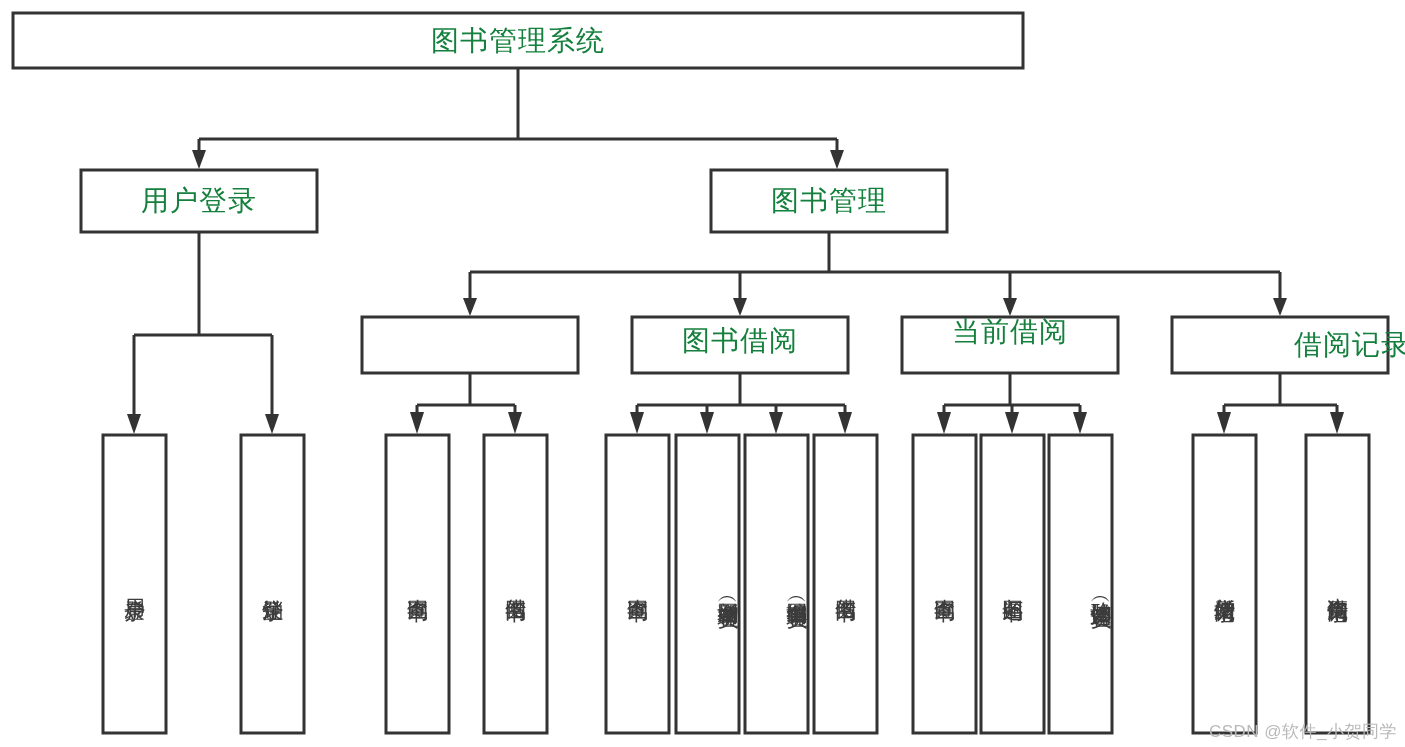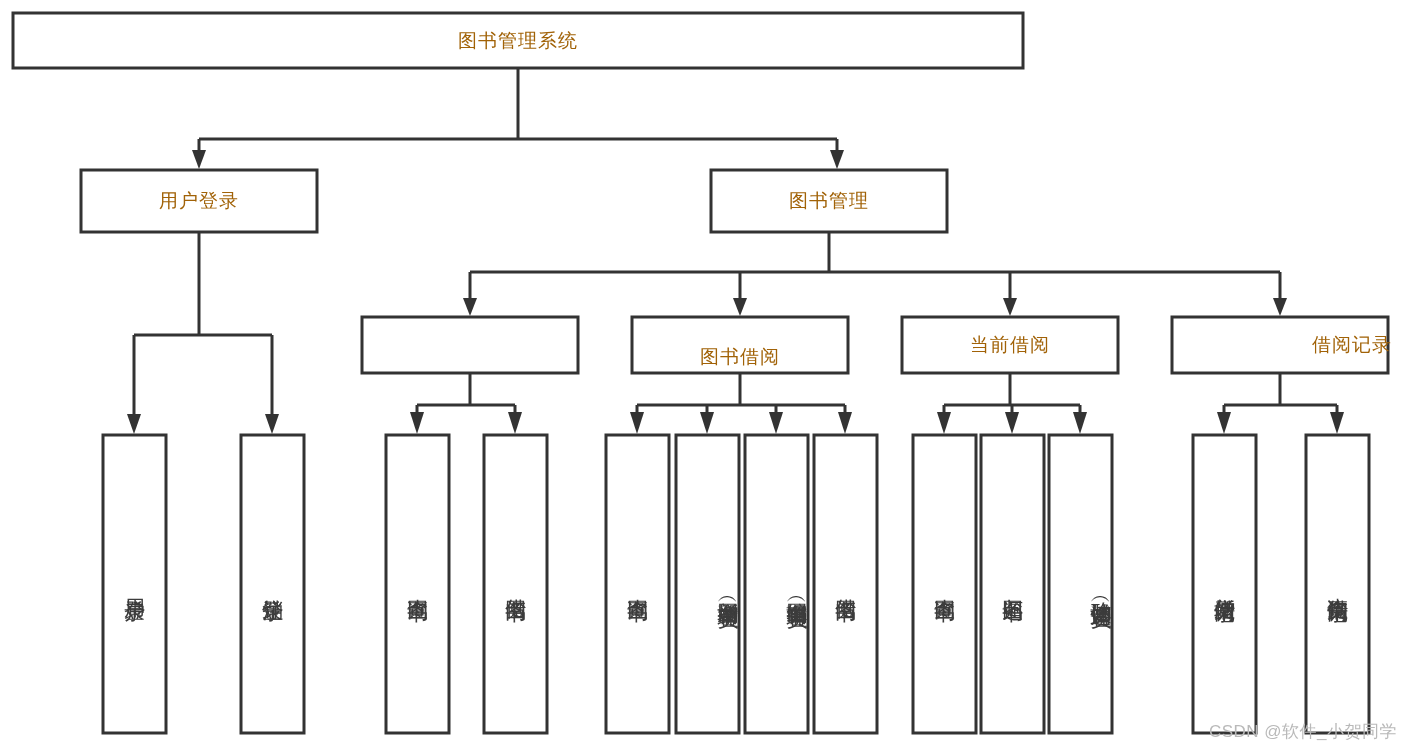--- a/index.html
+++ b/index.html
@@ -60,22 +60,22 @@
   }
   .vert-text-wrap.center-align {
     align-items: center;
   }
   .h-text-wrap {
     position: absolute;
     display: flex;
     align-items: center;
     justify-content: center;
     font-family: Liberation Serif, serif;
-    font-size: 19px;
-    color: #a16207;
+    font-size: 28px;
+    color: #15803d;
     letter-spacing: 1px;
     white-space: nowrap;
     pointer-events: none;
   }
   .watermark {
     position: absolute;
     right: 8px;
     bottom: 4px;
     font-family: Liberation Sans, sans-serif;
     font-size: 17px;
@@ -192,22 +192,22 @@
     <rect class="node-box" x="1049" y="435" width="63" height="298"></rect>
     <rect class="node-box" x="1193" y="435" width="63" height="298"></rect>
     <rect class="node-box" x="1306" y="435" width="63" height="298"></rect>
   </svg>
 
   <div class="h-text-wrap" style="left:13px; top:13px; width:1010px; height:55px;">图书管理系统</div>
 
   <div class="h-text-wrap" style="left:81px; top:170px; width:236px; height:62px;">用户登录</div>
   <div class="h-text-wrap" style="left:711px; top:170px; width:236px; height:62px;border-radius:12px;">图书管理</div>
 
-  <div class="h-text-wrap" style="left:632px; top:333px; width:216px; height:48px;">图书借阅</div>
-  <div class="h-text-wrap" style="left:902px; top:315px; width:216px; height:60px;">当前借阅</div>
+  <div class="h-text-wrap" style="left:632px; top:317px; width:216px; height:48px;">图书借阅</div>
+  <div class="h-text-wrap" style="left:902px; top:302px; width:216px; height:60px;">当前借阅</div>
   <div class="h-text-wrap" style="left:1208px; top:317px; width:216px; height:56px;padding-left:36px;">借阅记录</div>
 
   <div class="vert-text-wrap center-align" style="left:103px; top:435px; width:63px; height:298px;">用户登录</div>
   <div class="vert-text-wrap center-align" style="left:241px; top:435px; width:63px; height:298px;">注销登录</div>
   <div class="vert-text-wrap center-align" style="left:386px; top:435px; width:63px; height:298px;">查询图书</div>
   <div class="vert-text-wrap center-align" style="left:484px; top:435px; width:63px; height:298px;">借阅图书</div>
   <div class="vert-text-wrap center-align" style="left:606px; top:435px; width:63px; height:298px;">查询图书</div>
   <div class="vert-text-wrap" style="left:676px; top:444px; width:63px; height:290px;">新增图书（管理员）</div>
   <div class="vert-text-wrap" style="left:745px; top:444px; width:63px; height:290px;">编辑图书（管理员）</div>
   <div class="vert-text-wrap center-align" style="left:814px; top:435px; width:63px; height:298px;">借阅图书</div>

